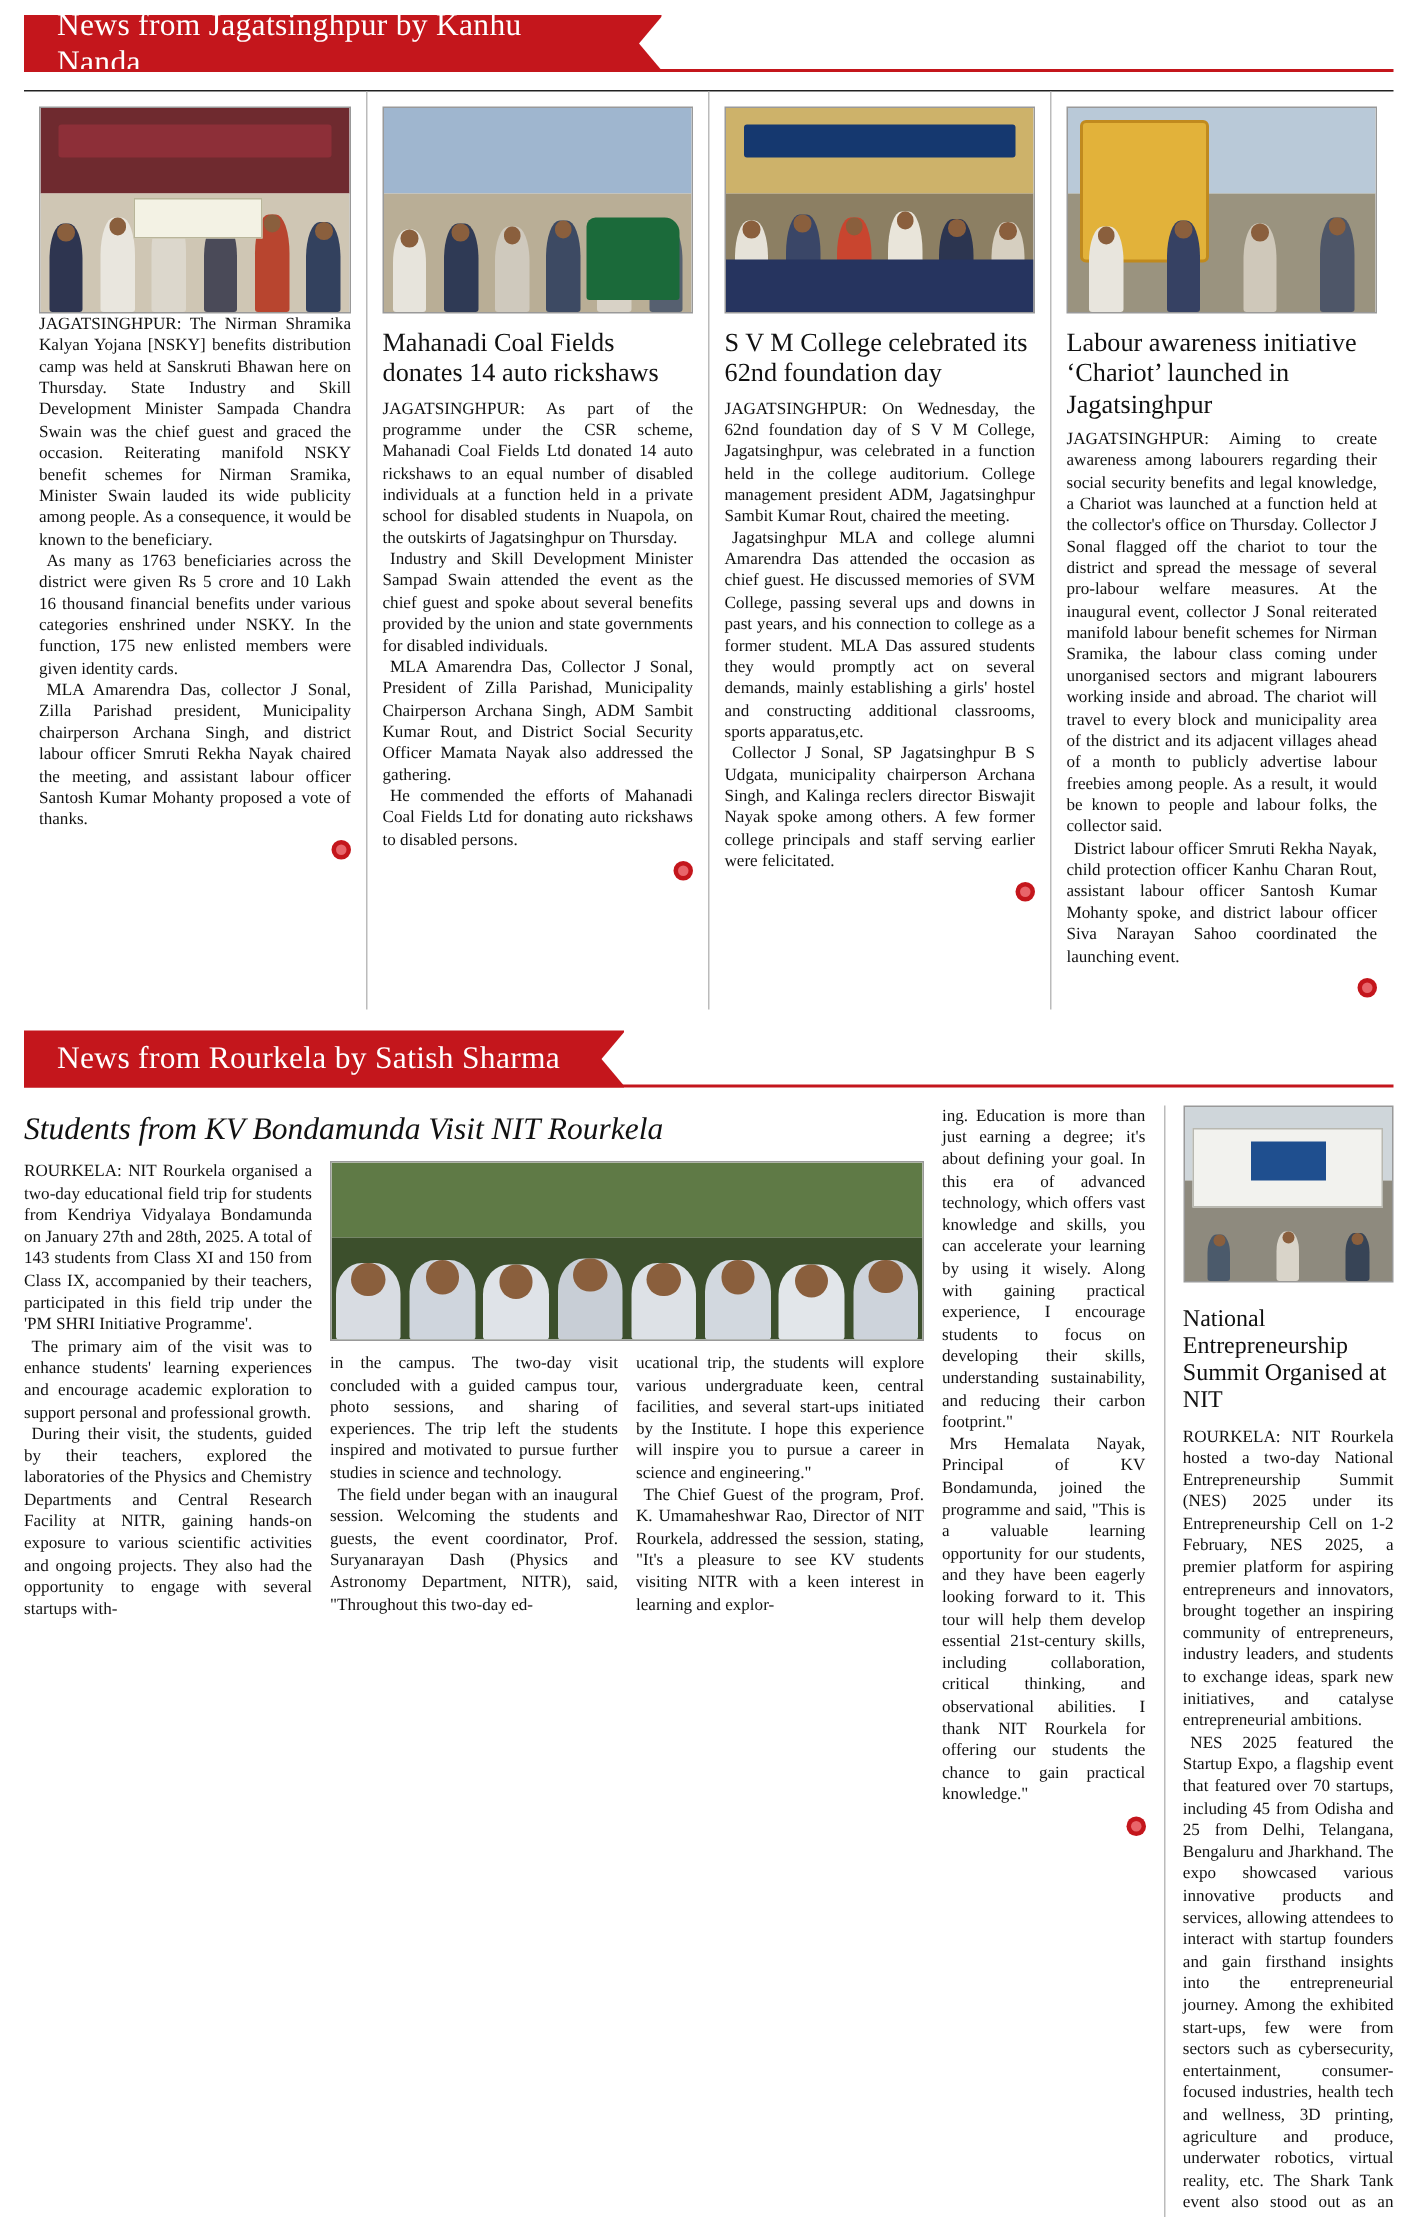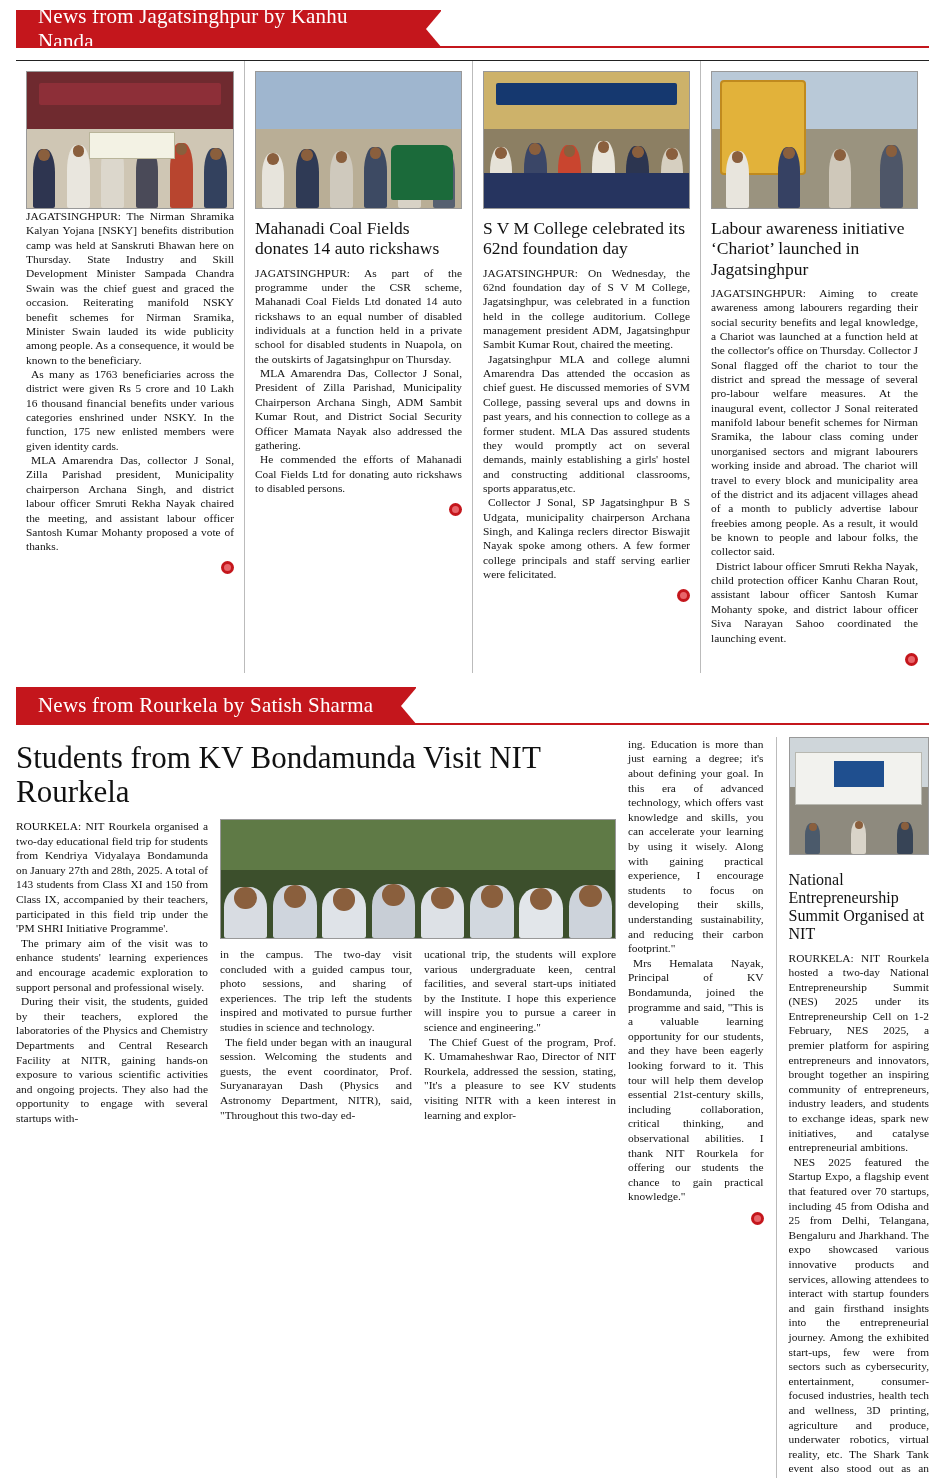--- a/index.html
+++ b/index.html
@@ -55,22 +55,23 @@
     display:inline-block; width:13px;height:13px;border-radius:50%;
     background:#c4161c; vertical-align:middle; margin-left:4px;
     position:relative;
   }
   .endmark::after{content:"";position:absolute;left:3px;top:3px;width:7px;height:7px;border-radius:50%;background:#e8656a;}
   .col-foot { text-align:right; margin-top:4px; }
 
   
   .rou-wrap { margin-top: 4px; }
   .headline {
-    font-size: 31px; font-weight: normal; line-height:1.1; margin: 4px 0 10px 0;
+    font-size: 21px; font-weight: normal; line-height:1.1; margin: 4px 0 10px 0;
     font-family:"Liberation Serif", serif;
+    font-style:italic;
   }
   .headline2 {
     font-size: 16px; font-weight: normal; line-height:1.12; margin: 16px 0 8px 0;
     font-family:Liberation Serif, serif;
   }
 
   .story1 { display:flex; gap: 12px; }
   .s1-left { width: 600px; }
   .s1-cols { display:flex; gap: 12px; }
   .s1-c { width: 192px; }
@@ -164,20 +165,21 @@
               </div>
             <div class="fig" style="height:61%;background:#566070">
                 <div class="head"></div>
               </div>
           </div>
           <div style="position:absolute;right:4%;bottom:6%;width:30%;height:40%;background:#1b6a3a;border-radius:6px 10px 2px 2px;"></div>
         </div>
       </div>
       <h3>Mahanadi Coal Fields donates 14 auto rickshaws</h3>
       <p>JAGATSINGHPUR: As part of the programme under the CSR scheme, Mahanadi Coal Fields Ltd donated 14 auto rickshaws to an equal number of disabled individuals at a function held in a private school for disabled students in Nuapola, on the outskirts of Jagatsinghpur on Thursday.</p>
+      <p>Industry and Skill Development Minister Sampad Swain attended the event as the chief guest and spoke about several benefits provided by the union and state governments for disabled individuals.</p>
       <p>MLA Amarendra Das, Collector J Sonal, President of Zilla Parishad, Municipality Chairperson Archana Singh, ADM Sambit Kumar Rout, and District Social Security Officer Mamata Nayak also addressed the gathering.</p>
       <p>He commended the efforts of Mahanadi Coal Fields Ltd for donating auto rickshaws to disabled persons.</p>
       <div class="col-foot"><span class="endmark"></span></div>
     </div>
 
     <div class="jag-col">
       <div class="photo">
         <div class="ph">
           <div class="sky" style="background:#cdb26a"></div>
           <div class="ground" style="background:#8c7f63"></div>
@@ -248,21 +250,21 @@
     <div class="rule"></div>
   </div>
 
   <div class="rou-wrap">
     <div class="story1">
       <div class="s1-left">
         <h2 class="headline">Students from KV Bondamunda Visit NIT Rourkela</h2>
         <div class="s1-cols">
           <div class="s1-c">
             <p>ROURKELA: NIT Rourkela organised a two-day educational field trip for students from Kendriya Vidyalaya Bondamunda on January 27th and 28th, 2025. A total of 143 students from Class XI and 150 from Class IX, accompanied by their teachers, participated in this field trip under the 'PM SHRI Initiative Programme'.</p>
-            <p>The primary aim of the visit was to enhance students' learning experiences and encourage academic exploration to support personal and professional wisely.</p>
+            <p>The primary aim of the visit was to enhance students' learning experiences and encourage academic exploration to support personal and professional growth.</p>
             <p>During their visit, the students, guided by their teachers, explored the laboratories of the Physics and Chemistry Departments and Central Research Facility at NITR, gaining hands-on exposure to various scientific activities and ongoing projects. They also had the opportunity to engage with several startups with-</p>
           </div>
           <div style="width:396px;">
             <div class="s1-img">
               <div class="ph">
                 <div class="sky" style="background:#5f7a46"></div>
                 <div class="ground" style="background:#3c4f2c"></div>
                 <div class="figs" style="height:62%">
                   <div class="fig" style="height:70%;background:#d8dce2">
                       <div class="head"></div>

